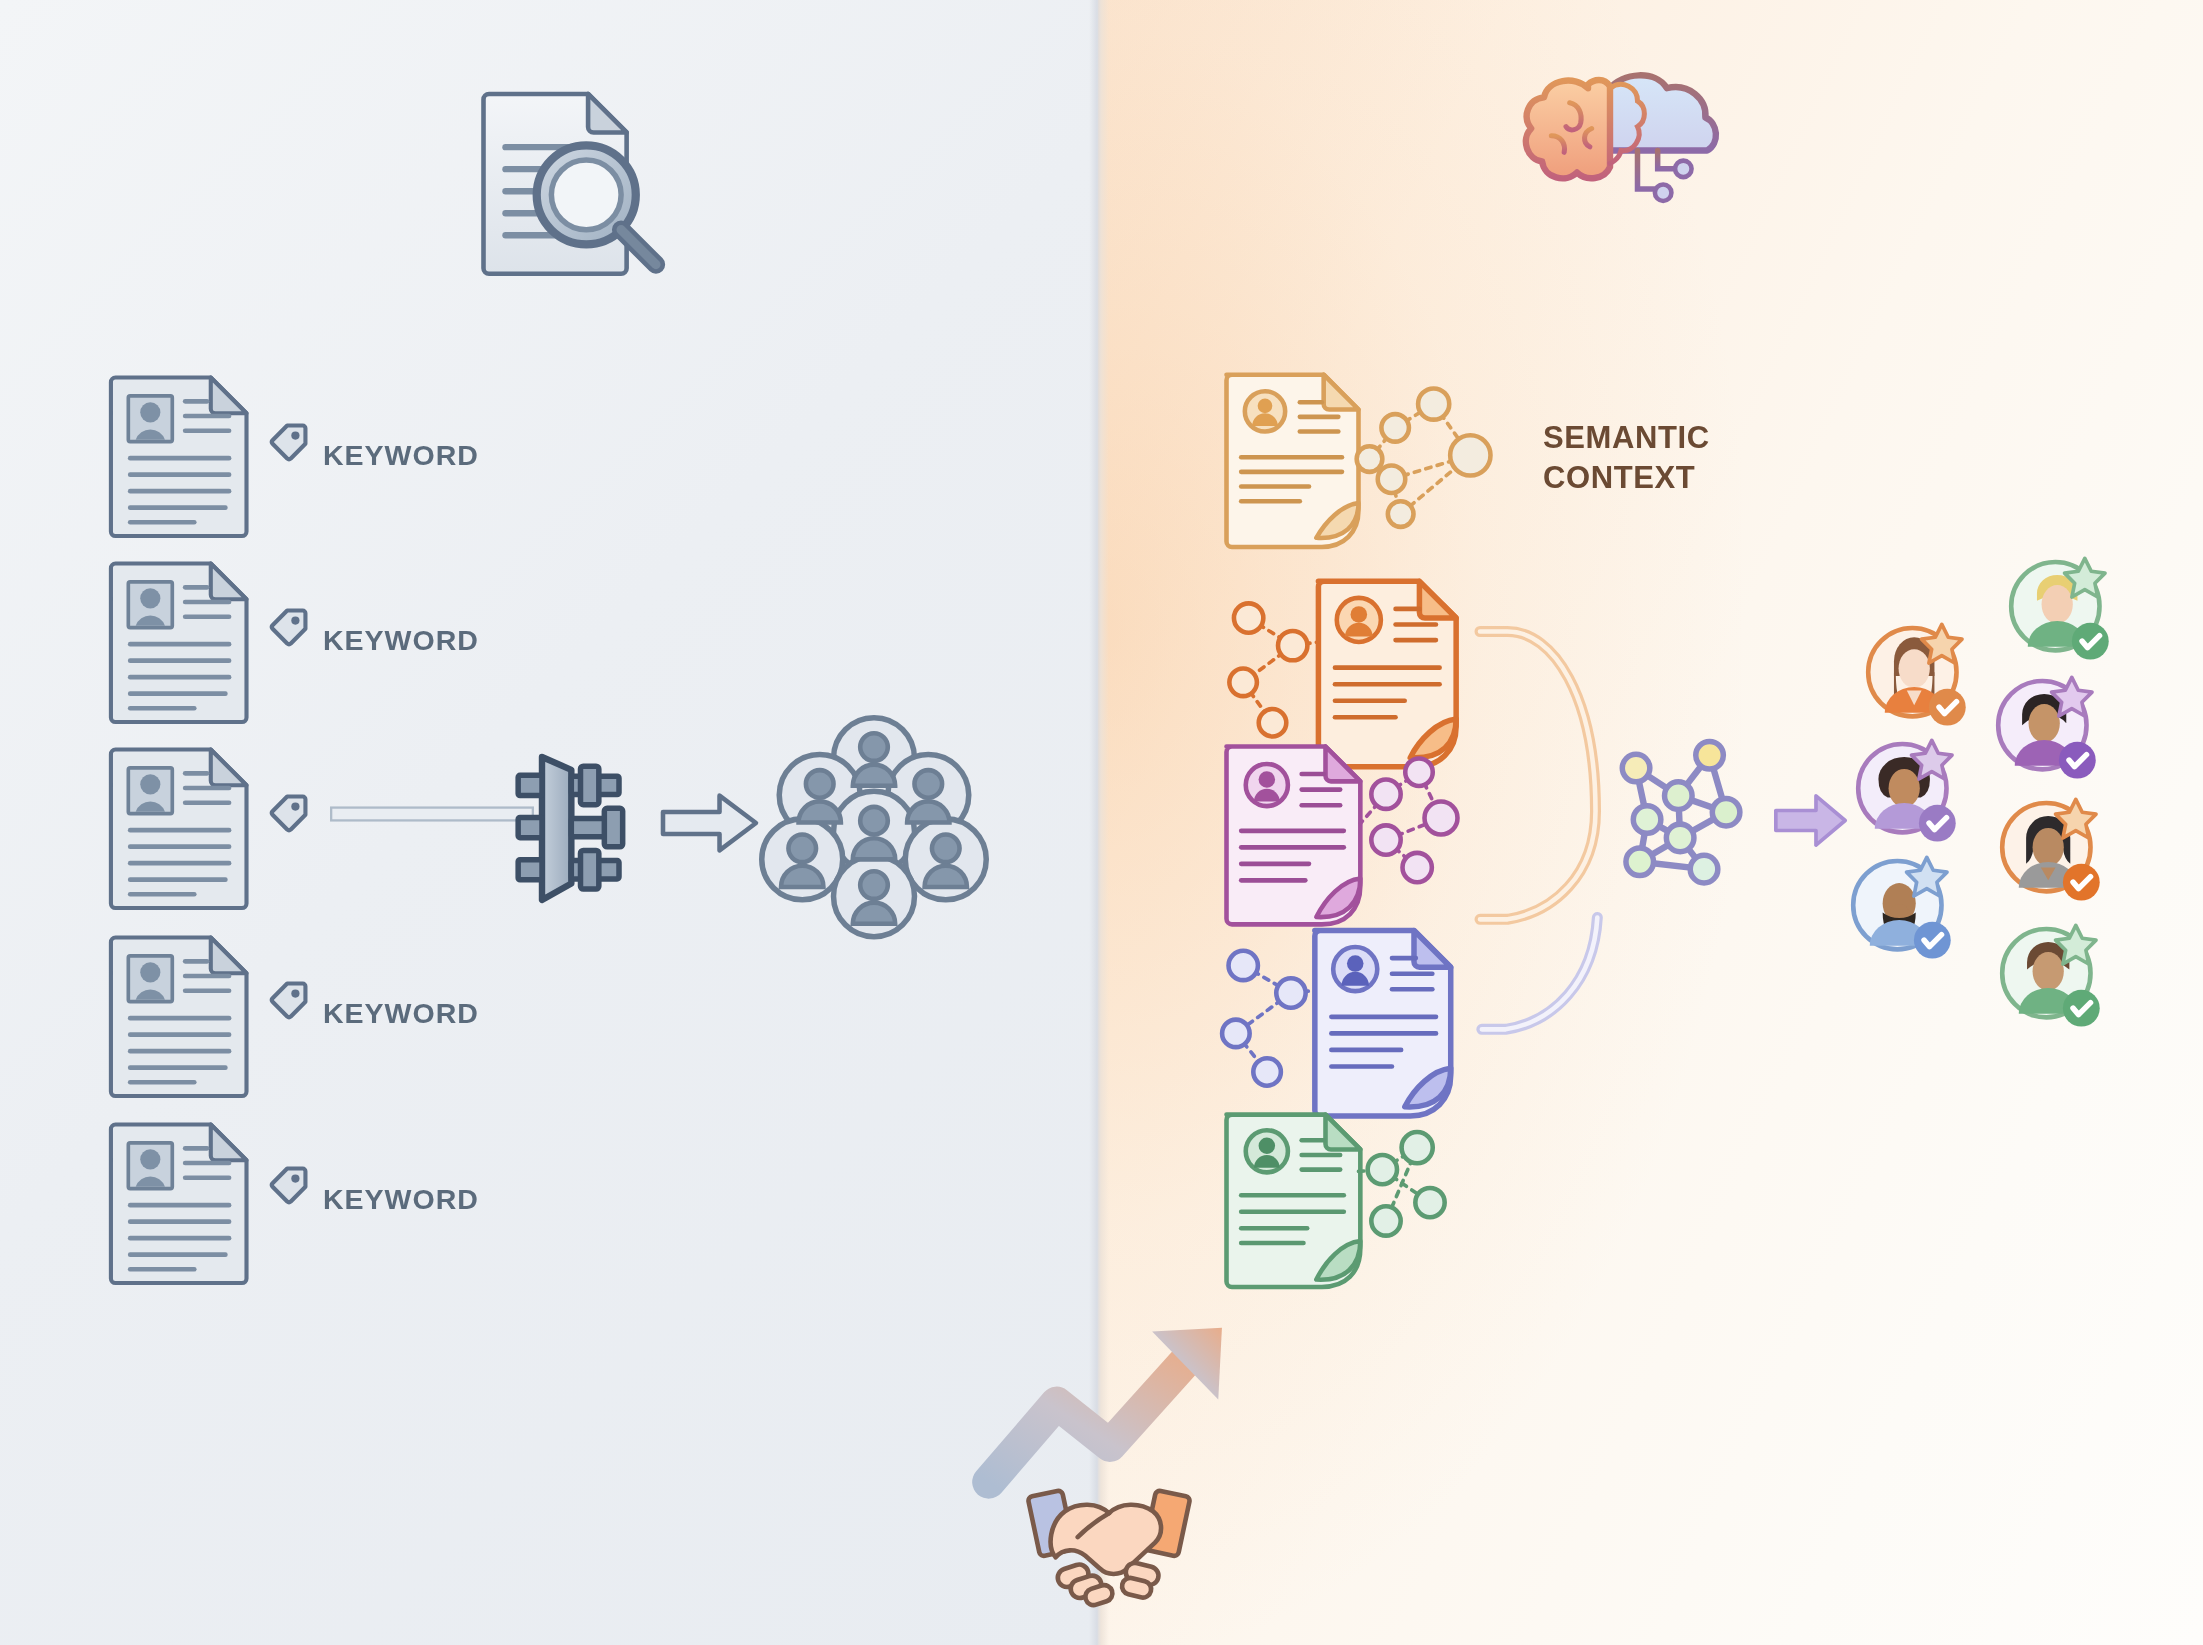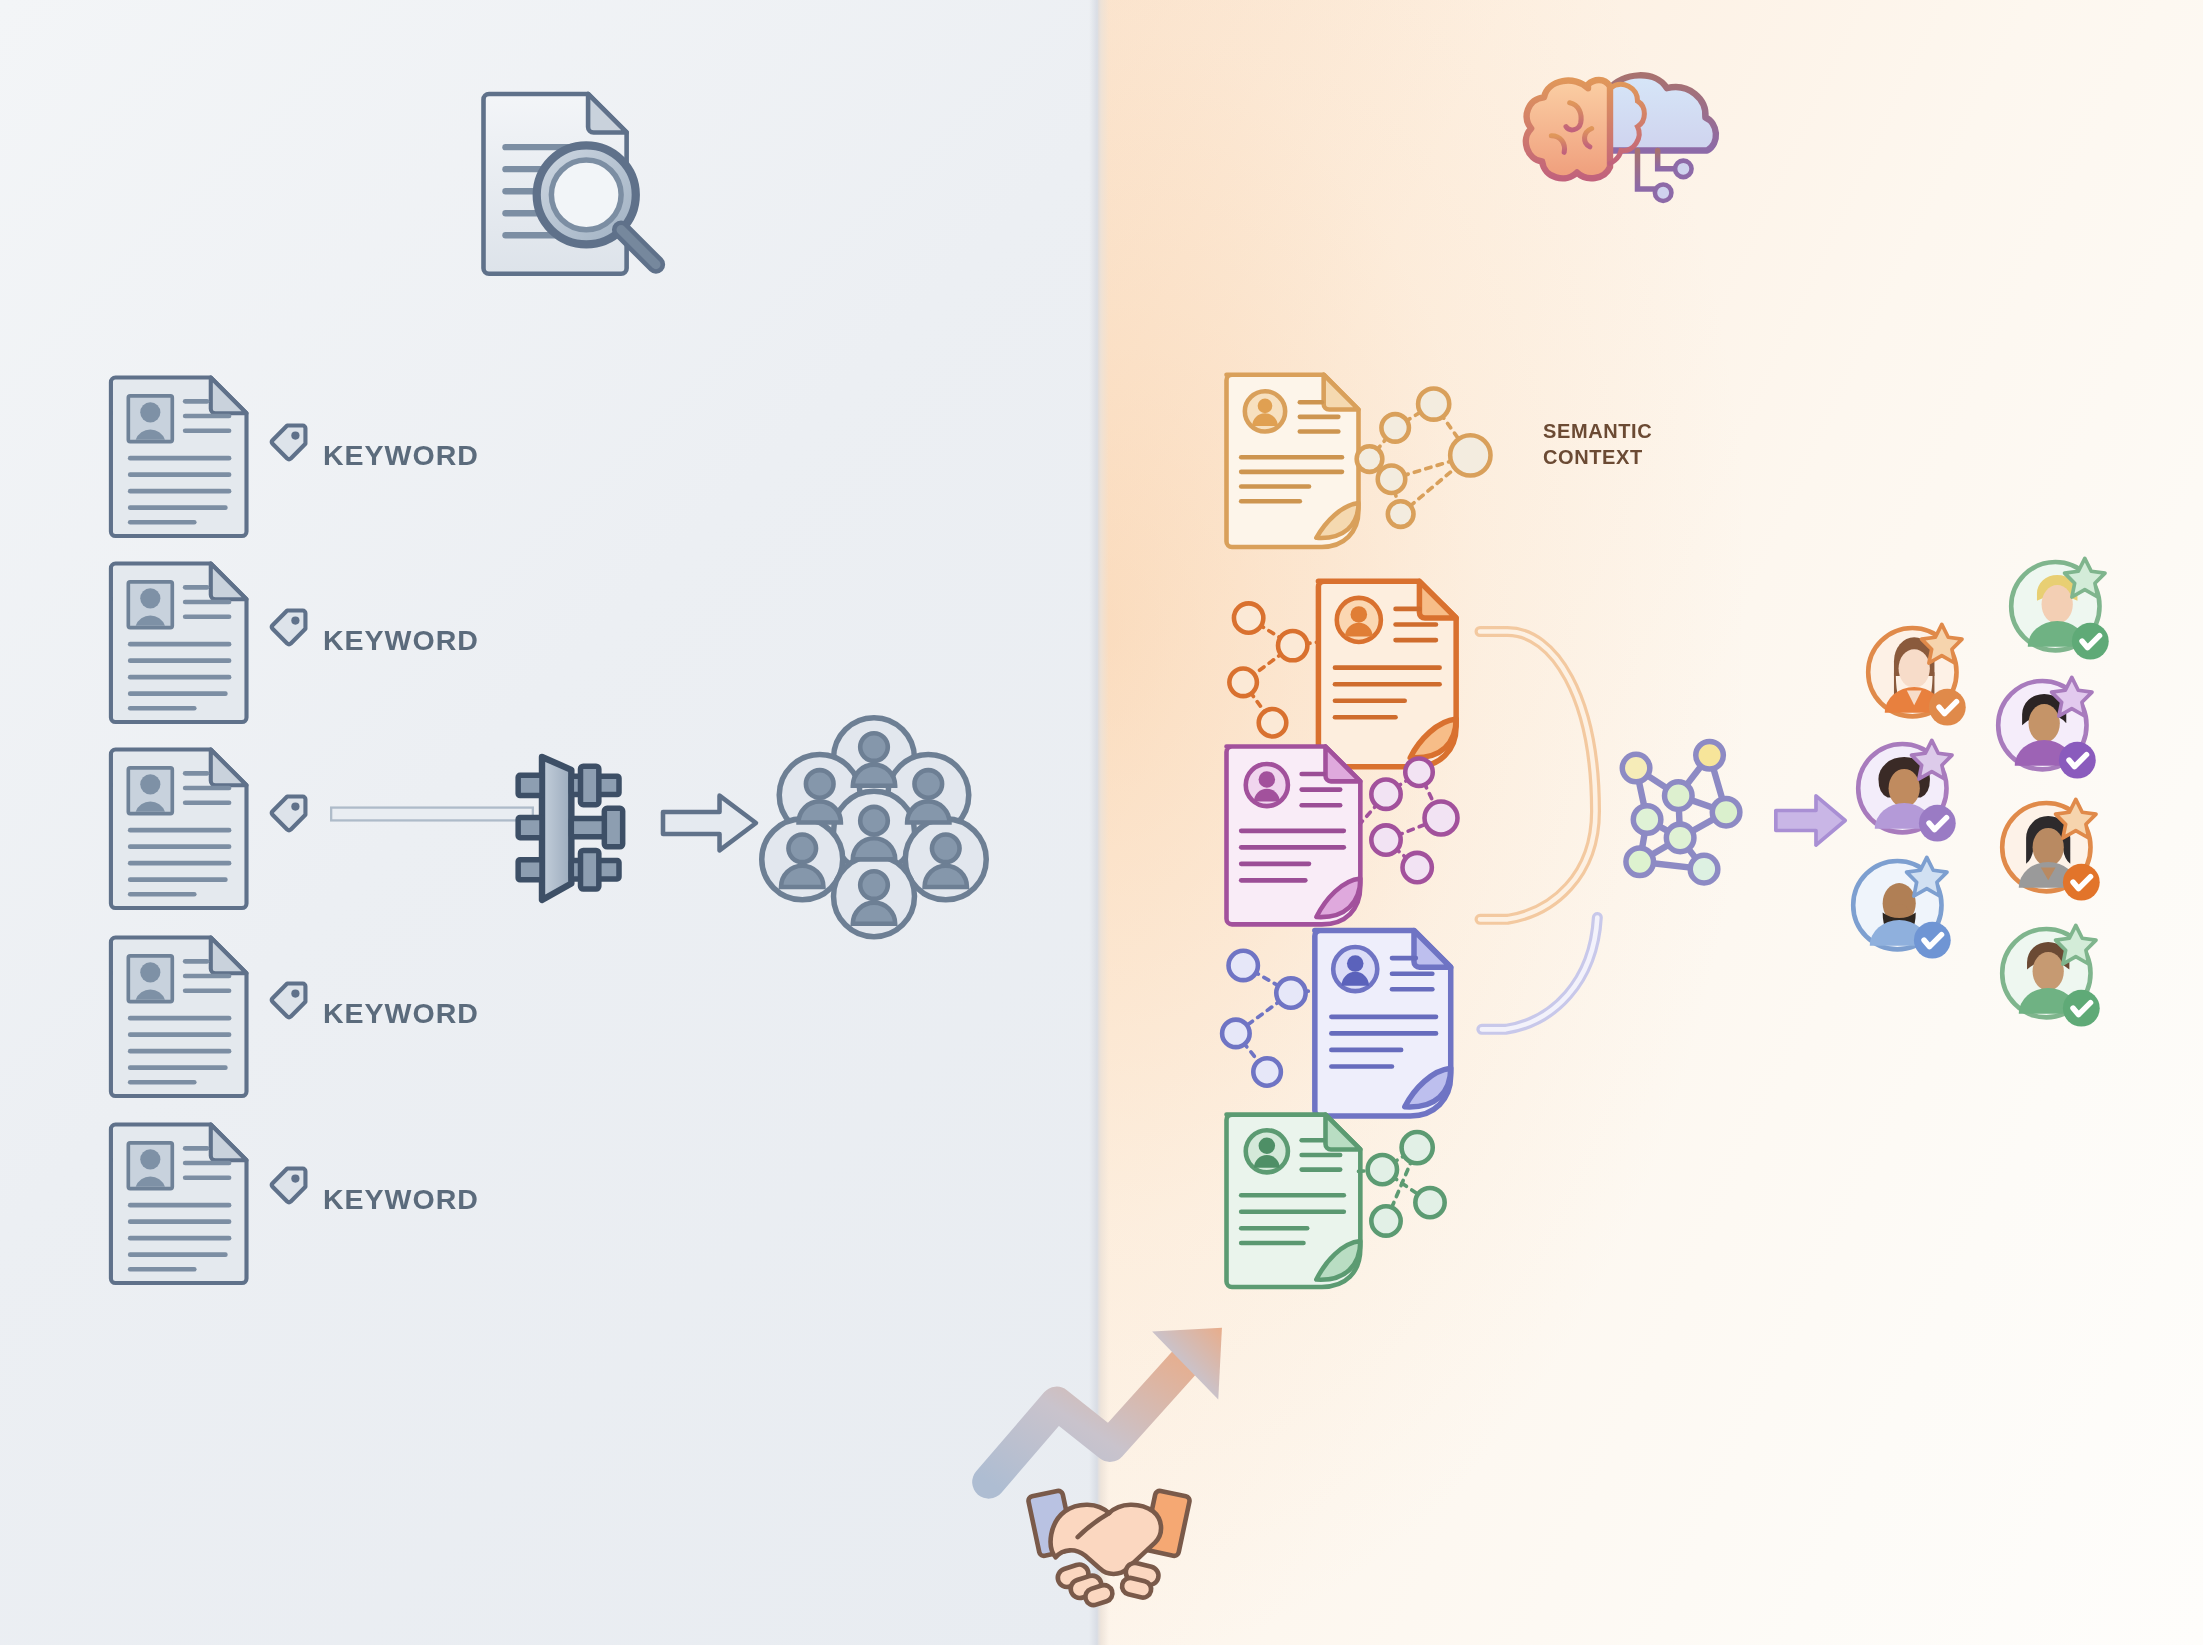--- a/index.html
+++ b/index.html
@@ -32,21 +32,21 @@
   }
 
   .abs { position:absolute; }
 
   
   .kw-label {
     font-size:28.5px; font-weight:700; letter-spacing:1px;
     color:#5b6b7c; white-space:nowrap;
   }
   .semantic-text {
-    font-size:20px; font-weight:700; letter-spacing:0.6px;
+    font-size:31px; font-weight:700; letter-spacing:0.6px;
     color:#6b4a33; line-height:1.30; white-space:pre-line;
   }
 
   svg { display:block; overflow:visible; }
 </style>
 </head>
 <body>
 
 <div id="stage">
 

